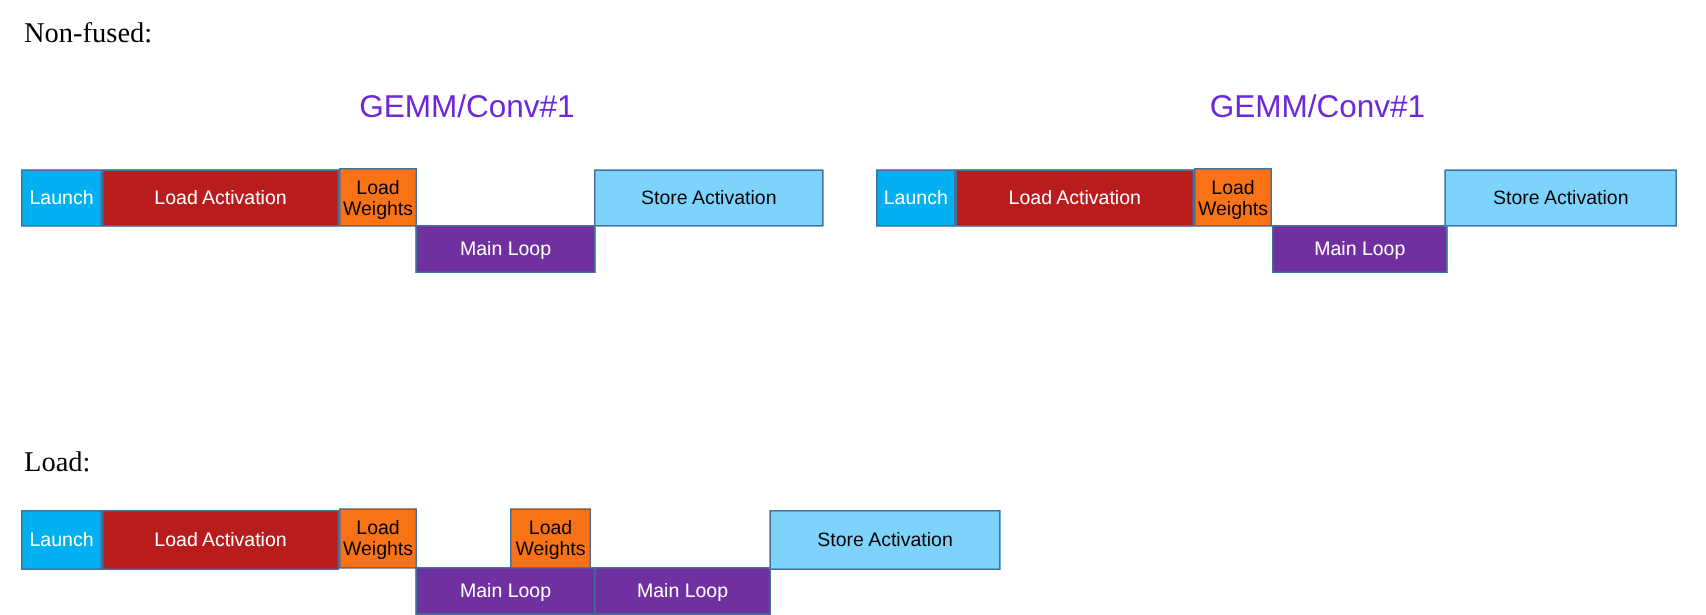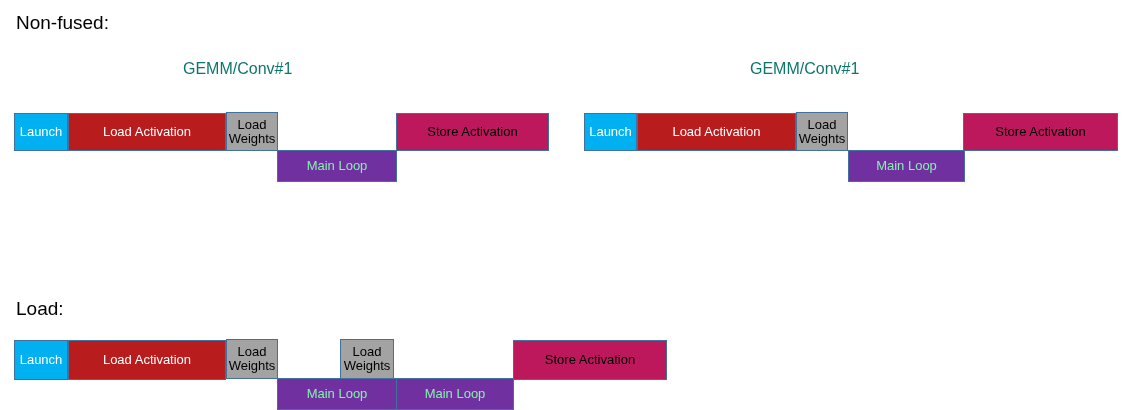--- a/index.html
+++ b/index.html
@@ -14,47 +14,48 @@
     overflow: hidden;
     font-family: "Liberation Sans", sans-serif;
     -webkit-font-smoothing: antialiased;
   }
   .section-label {
     position: absolute;
     font-size: 19px;
     color: #000000;
     line-height: 1;
     white-space: nowrap;
+    font-family: Liberation Serif, serif;
   }
   .group-title {
     position: absolute;
-    font-size: 16px;
-    color: #0f766e;
+    font-size: 21px;
+    color: #6d28d9;
     line-height: 1;
     white-space: nowrap;
-    text-align: left;
+    text-align: right;
   }
   .bar {
     position: absolute;
     box-sizing: border-box;
     border: 1px solid #41719C;
     display: flex;
     align-items: center;
     justify-content: center;
     text-align: center;
     font-size: 13px;
     line-height: 1.05;
     overflow: hidden;
     padding: 0 1px;
   }
   .bar.launch   { background: #00B0F0; color: #ffffff; }
   .bar.load-act { background: #b91c1c; color: #ffffff; }
-  .bar.weights  { background: #a3a3a3; color: #000000; }
-  .bar.mainloop { background: #7030A0; color: #86efac; }
-  .bar.store    { background: #be185d; color: #000000; text-align: center; }
+  .bar.weights  { background: #f97316; color: #000000; }
+  .bar.mainloop { background: #7030A0; color: #ffffff; }
+  .bar.store    { background: #7dd3fc; color: #000000; text-align: center; }
   .bar.weights span { display: block; }
 </style>
 </head>
 <body>
 
 <div class="section-label" style="left:16px; top:13px;">Non-fused:</div>
 
 <div class="group-title" style="left:183px; top:61px; width:200px;">GEMM/Conv#1</div>
 
 <div class="group-title" style="left:750px; top:61px; width:200px;">GEMM/Conv#1</div>

